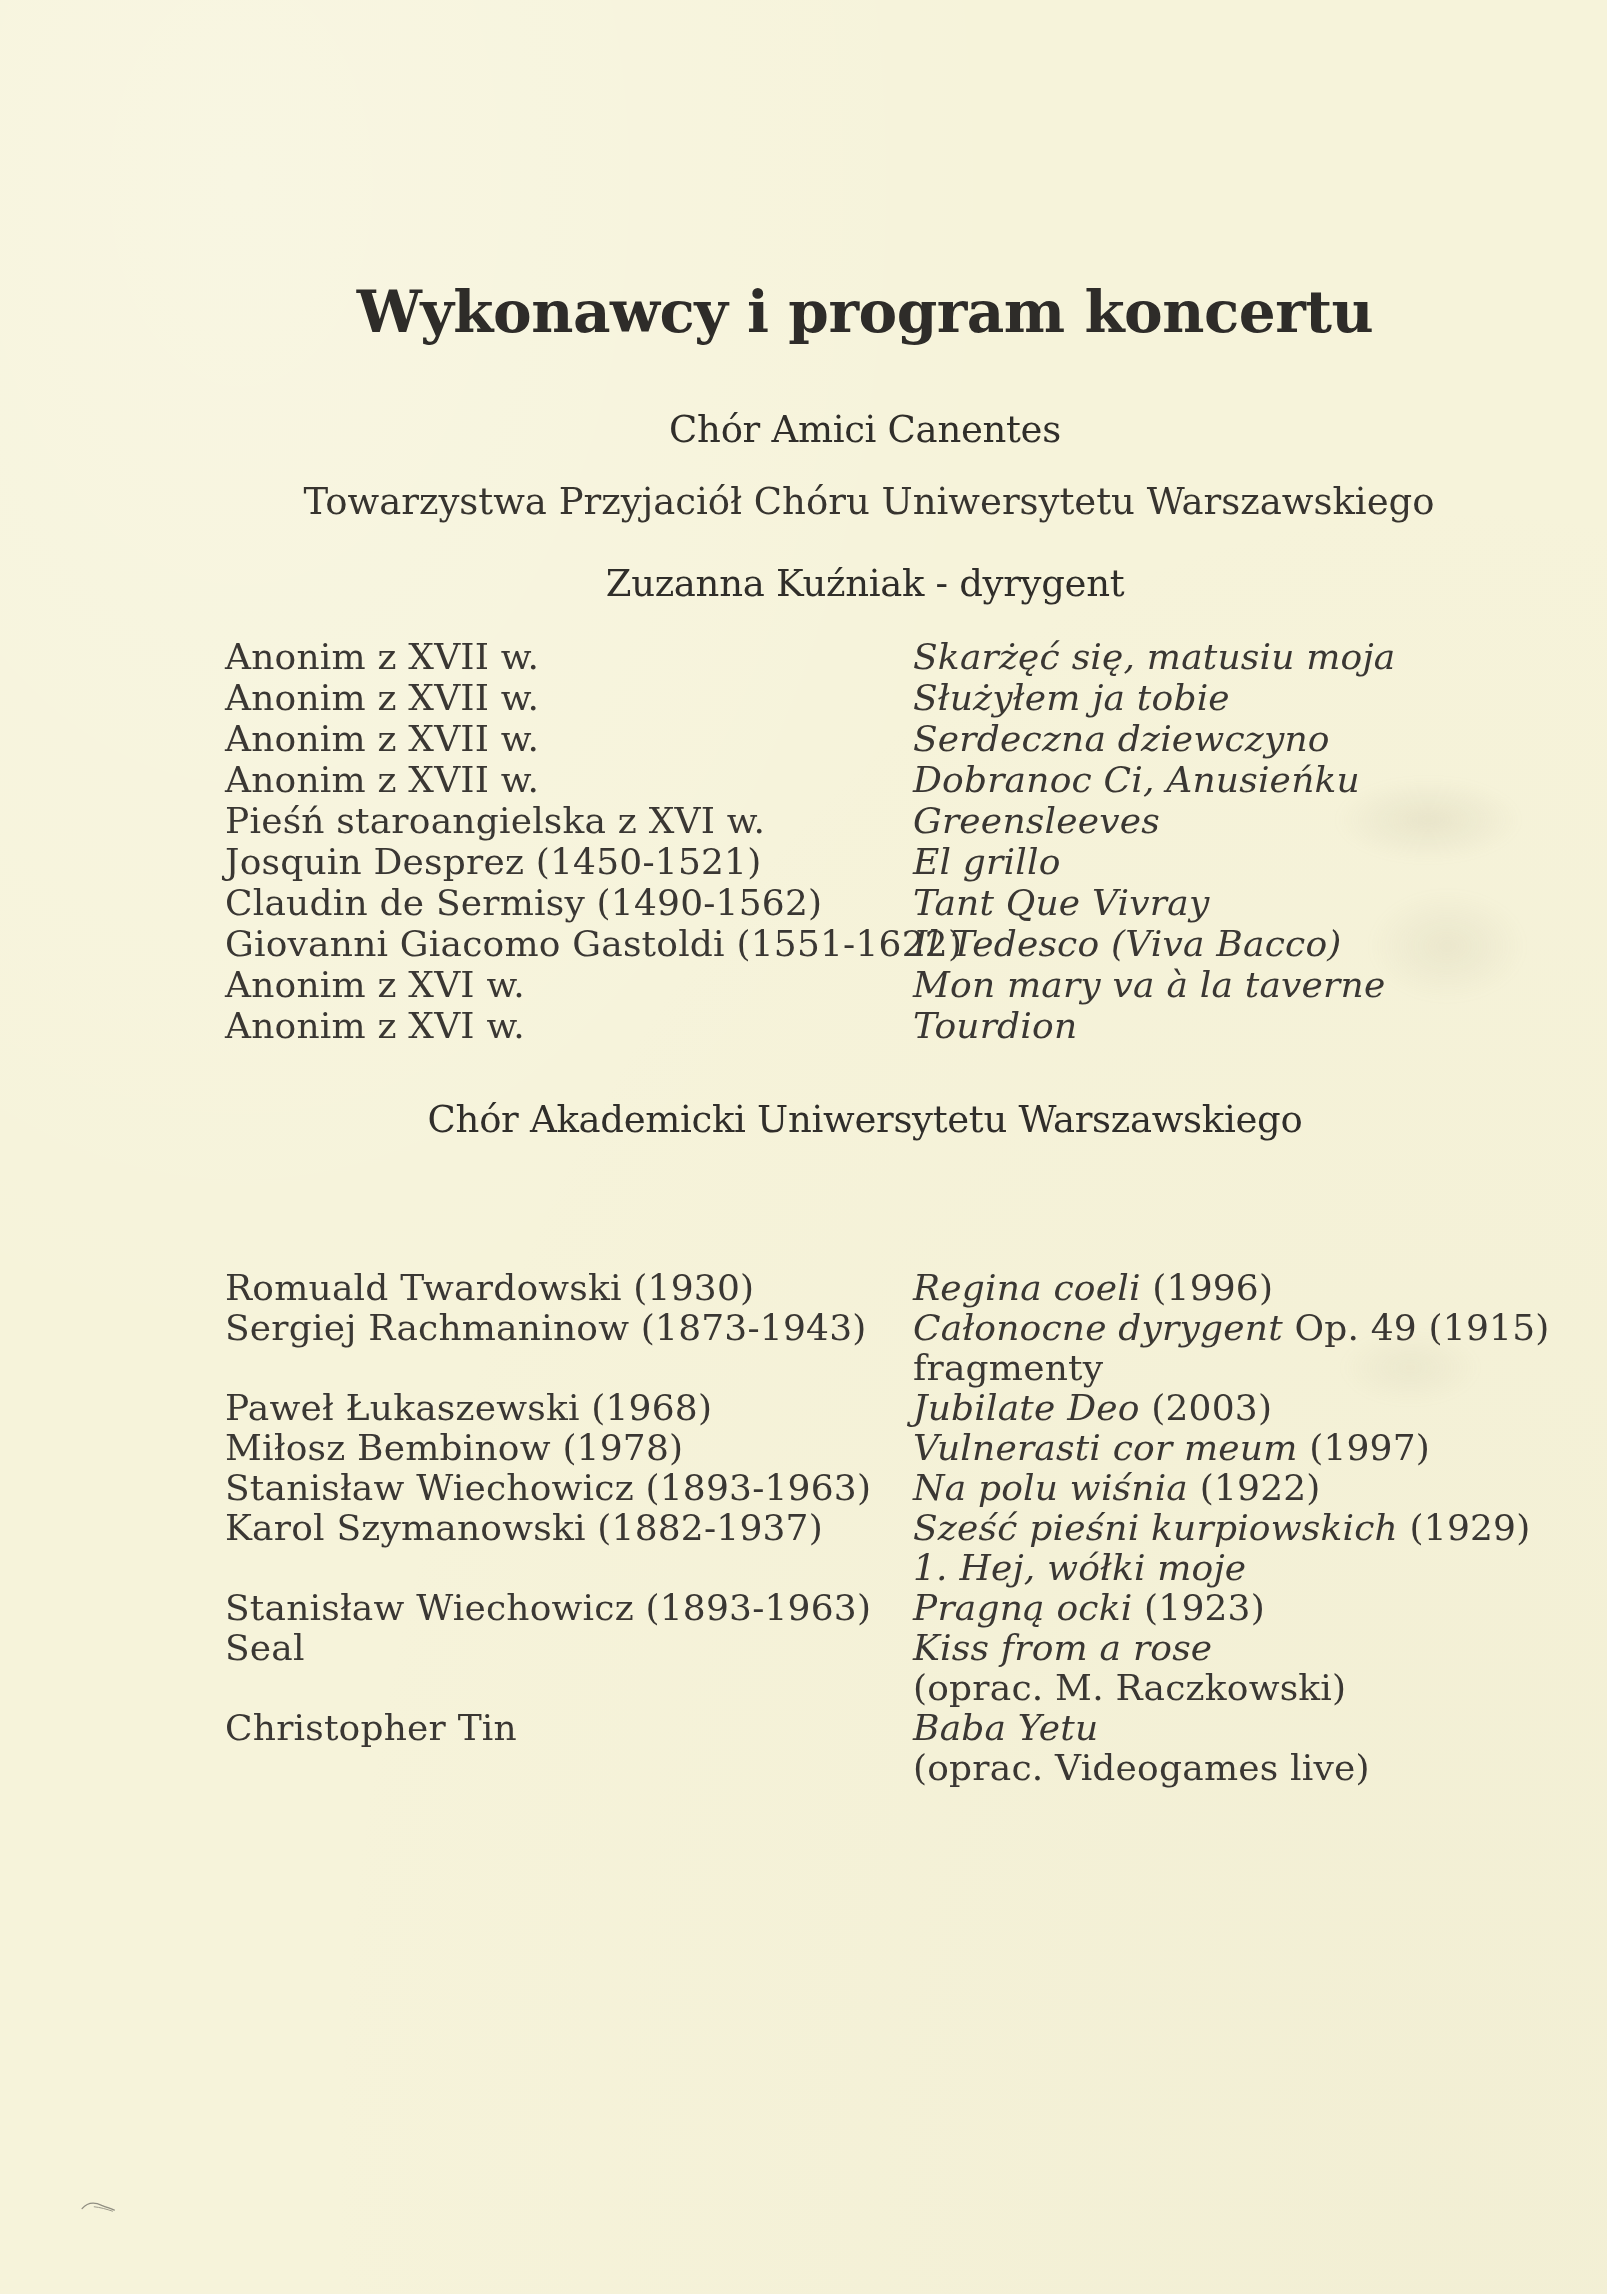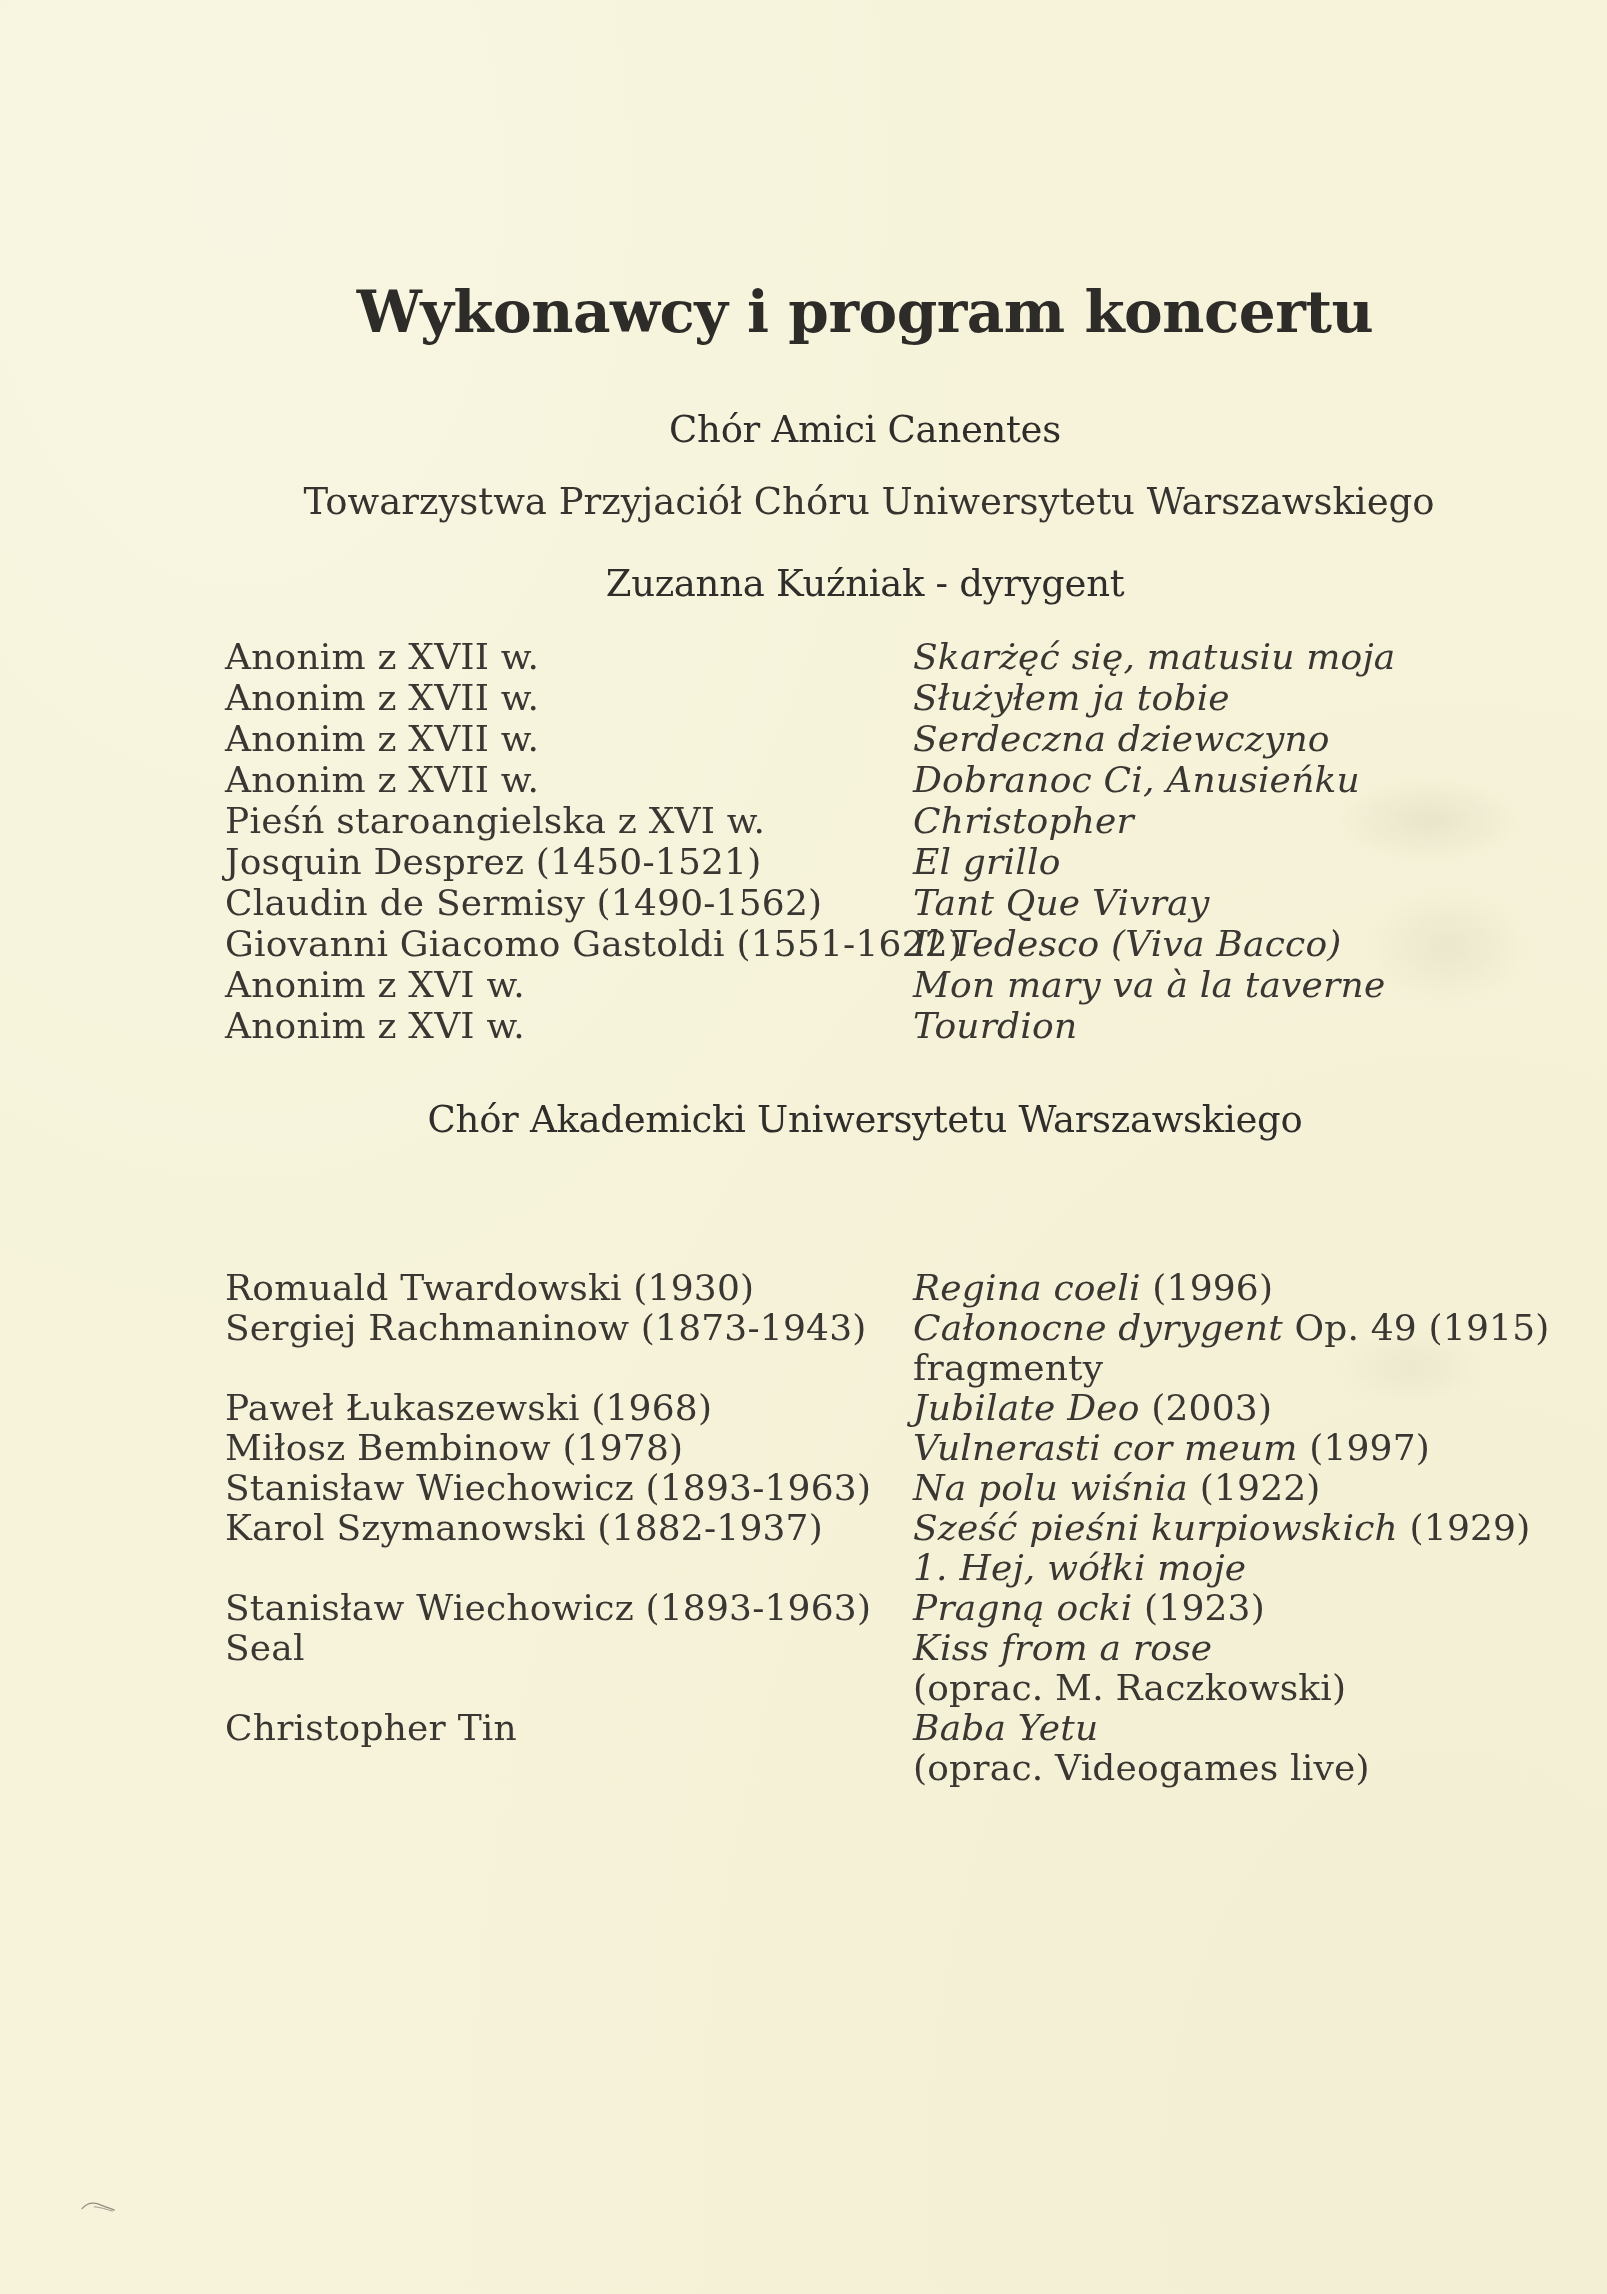--- a/index.html
+++ b/index.html
@@ -111,21 +111,21 @@
     <span class="piece"><span class="piece-i">Serdeczna dziewczyno</span><span class="piece-s"></span></span>
   </div>
 
   <div class="row">
     <span class="composer">Anonim z XVII w.</span>
     <span class="piece"><span class="piece-i">Dobranoc Ci, Anusieńku</span><span class="piece-s"></span></span>
   </div>
 
   <div class="row">
     <span class="composer">Pieśń staroangielska z XVI w.</span>
-    <span class="piece"><span class="piece-i">Christopher</span><span class="piece-s"></span></span>
+    <span class="piece"><span class="piece-i">Greensleeves</span><span class="piece-s"></span></span>
   </div>
 
   <div class="row">
     <span class="composer">Josquin Desprez (1450-1521)</span>
     <span class="piece"><span class="piece-i">El grillo</span><span class="piece-s"></span></span>
   </div>
 
   <div class="row">
     <span class="composer">Claudin de Sermisy (1490-1562)</span>
     <span class="piece"><span class="piece-i">Tant Que Vivray</span><span class="piece-s"></span></span>

